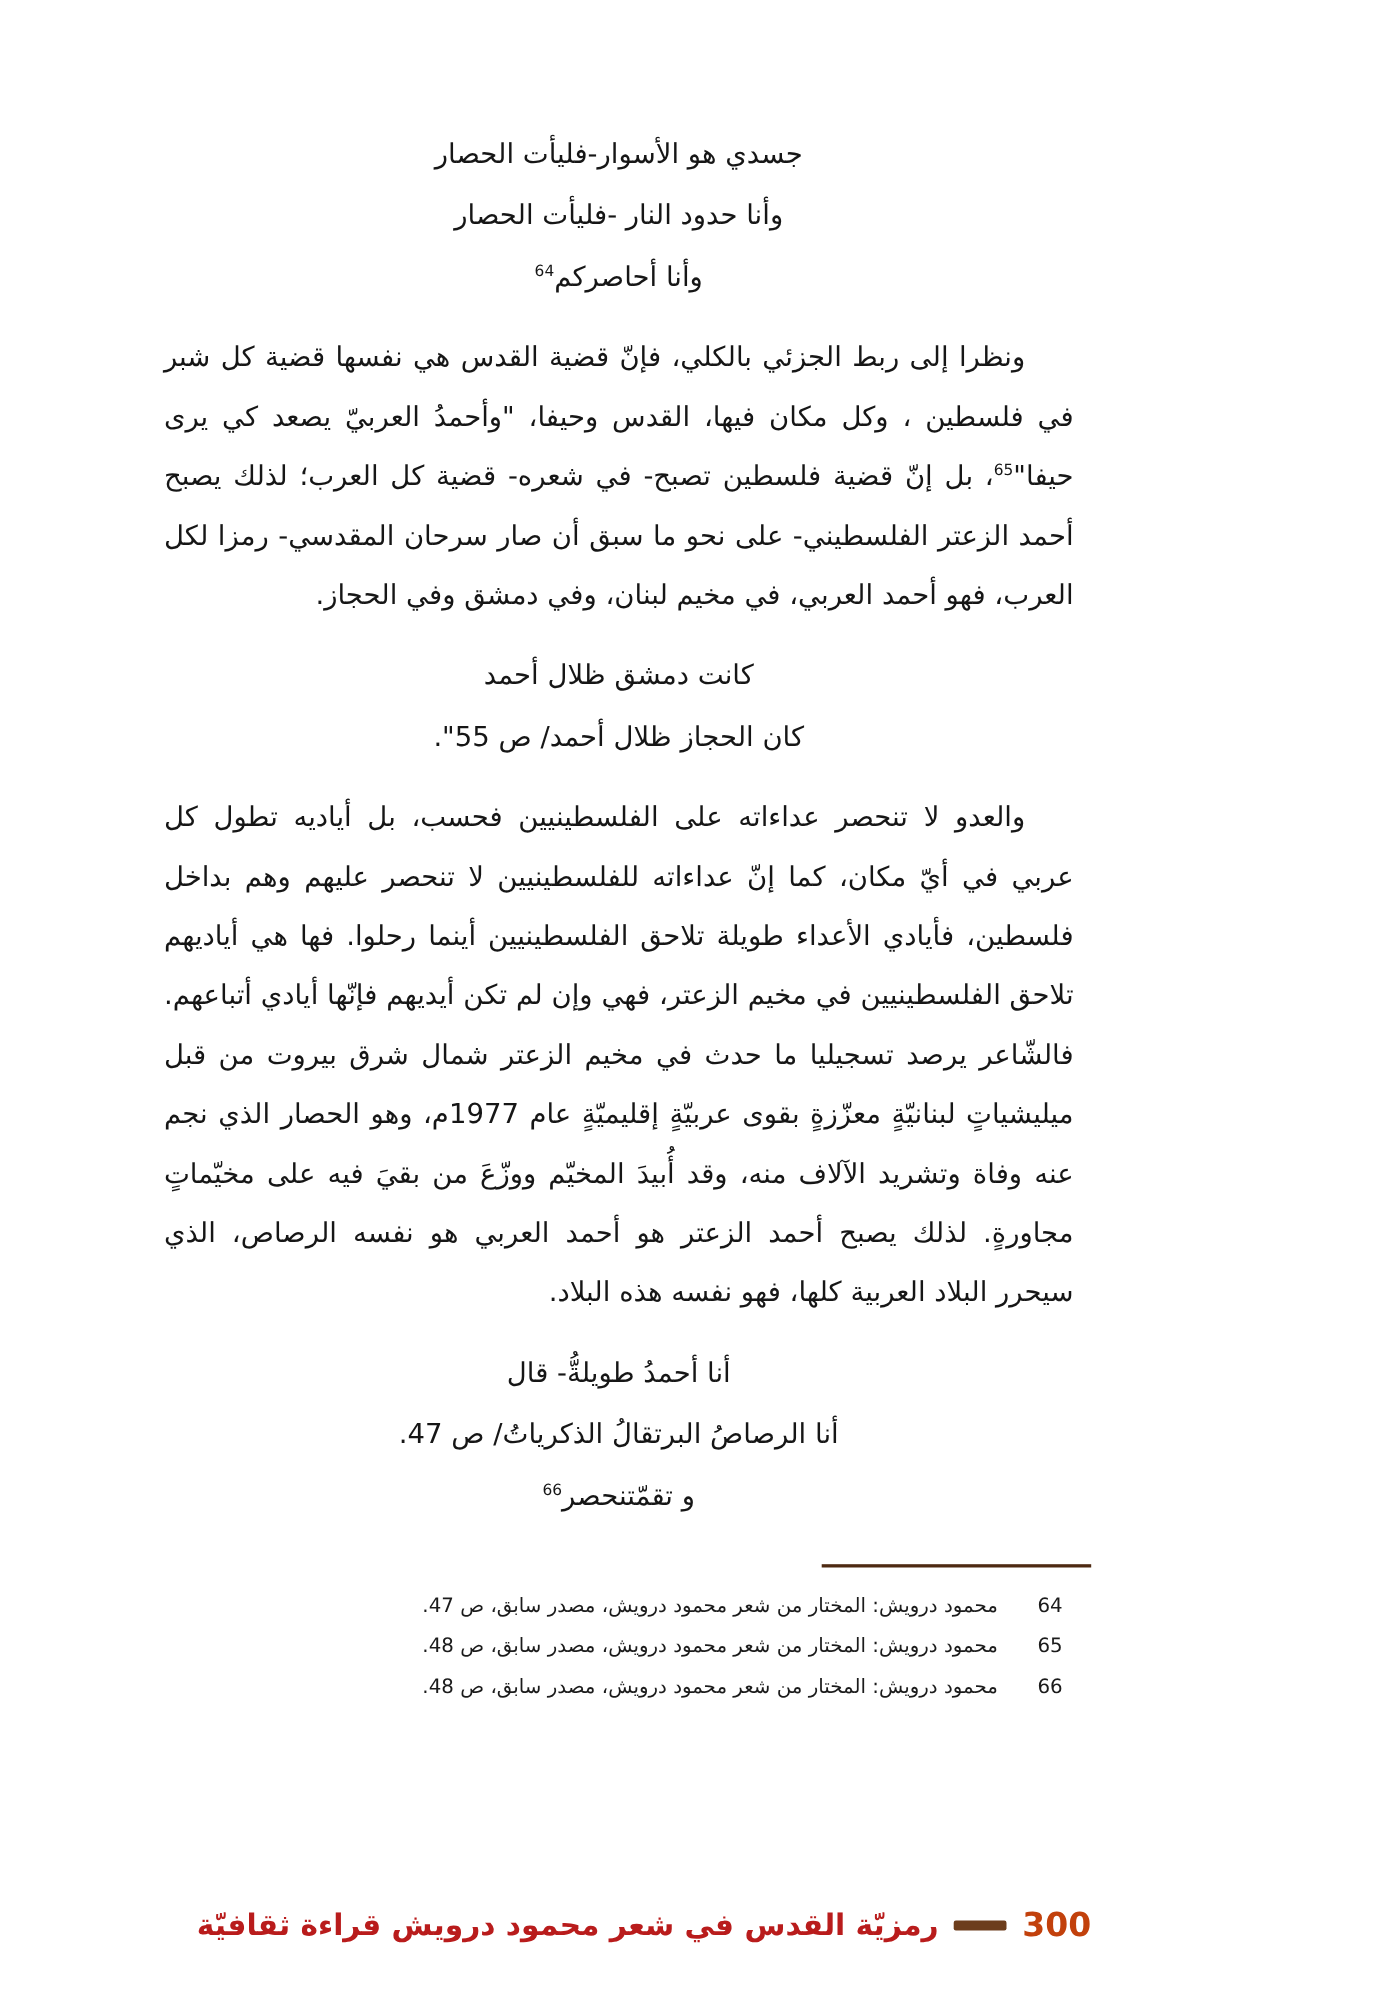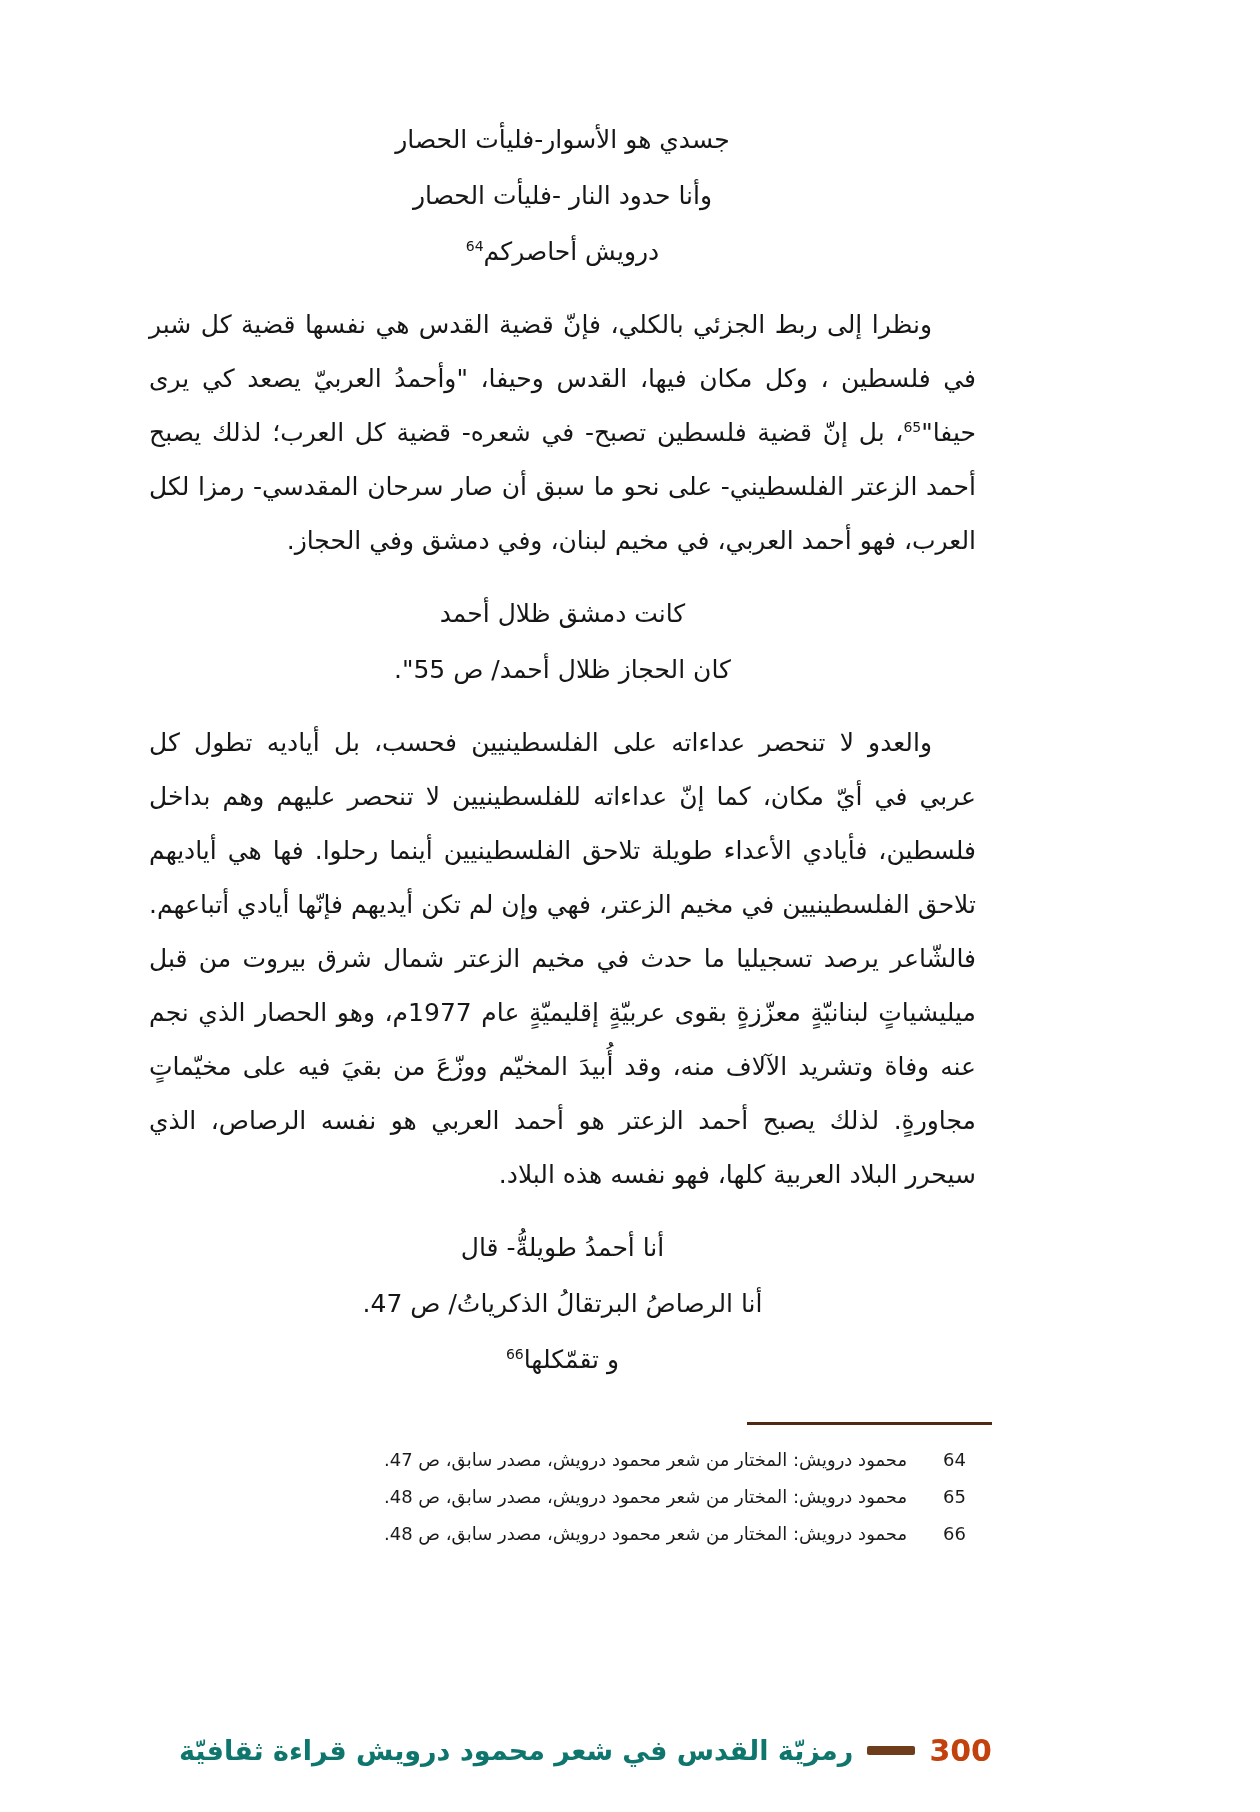--- a/index.html
+++ b/index.html
@@ -77,50 +77,50 @@
   .footer-dash {
     width: 48px;
     height: 9px;
     background: #6d3d1c;
     border-radius: 2px;
     flex: 0 0 auto;
   }
   .footer-title {
     font-size: 27px;
     font-weight: bold;
-    color: #0f766e;
+    color: #b91c1c;
     white-space: nowrap;
   }
 </style>
 </head>
 <body>
 
 <div class="page">
 
   <main class="content">
 
     <section class="verse">
       <div class="verse-line">جسدي هو الأسوار-فليأت الحصار</div>
       <div class="verse-line">وأنا حدود النار -فليأت الحصار</div>
-      <div class="verse-line"><span>درويش أحاصركم</span><sup class="ref">64</sup></div>
+      <div class="verse-line"><span>وأنا أحاصركم</span><sup class="ref">64</sup></div>
     </section>
 
     <p class="para"><span>ونظرا إلى ربط الجزئي بالكلي، فإنّ قضية القدس هي نفسها قضية كل شبر في فلسطين ، وكل مكان فيها، القدس وحيفا، "وأحمدُ العربيّ يصعد كي يرى حيفا"</span><sup class="ref">65</sup><span>، بل إنّ قضية فلسطين تصبح- في شعره- قضية كل العرب؛ لذلك يصبح أحمد الزعتر الفلسطيني- على نحو ما سبق أن صار سرحان المقدسي- رمزا لكل العرب، فهو أحمد العربي، في مخيم لبنان، وفي دمشق وفي الحجاز.</span></p>
 
     <section class="verse">
       <div class="verse-line">كانت دمشق ظلال أحمد</div>
       <div class="verse-line">كان الحجاز ظلال أحمد/ ص 55".</div>
     </section>
 
     <p class="para">والعدو لا تنحصر عداءاته على الفلسطينيين فحسب، بل أياديه تطول كل عربي في أيّ مكان، كما إنّ عداءاته للفلسطينيين لا تنحصر عليهم وهم بداخل فلسطين، فأيادي الأعداء طويلة تلاحق الفلسطينيين أينما رحلوا. فها هي أياديهم تلاحق الفلسطينيين في مخيم الزعتر، فهي وإن لم تكن أيديهم فإنّها أيادي أتباعهم. فالشّاعر يرصد تسجيليا ما حدث في مخيم الزعتر شمال شرق بيروت من قبل ميليشياتٍ لبنانيّةٍ معزّزةٍ بقوى عربيّةٍ إقليميّةٍ عام 1977م، وهو الحصار الذي نجم عنه وفاة وتشريد الآلاف منه، وقد أُبيدَ المخيّم ووزّعَ من بقيَ فيه على مخيّماتٍ مجاورةٍ. لذلك يصبح أحمد الزعتر هو أحمد العربي هو نفسه الرصاص، الذي سيحرر البلاد العربية كلها، فهو نفسه هذه البلاد.</p>
 
     <section class="verse">
       <div class="verse-line">أنا أحمدُ طويلةُّ- قال</div>
       <div class="verse-line">أنا الرصاصُ البرتقالُ الذكرياتُ/ ص 47.</div>
-      <div class="verse-line"><span>و تقمّكلها</span><sup class="ref">66</sup></div>
+      <div class="verse-line"><span>و تقمّتنحصر</span><sup class="ref">66</sup></div>
     </section>
 
     <div class="fn-sep"></div>
 
     <section class="footnotes">
       <div class="footnote">
         <span class="fn-num">64</span>
         <span class="fn-text">محمود درويش: المختار من شعر محمود درويش، مصدر سابق، ص 47.</span>
       </div>
       <div class="footnote">

